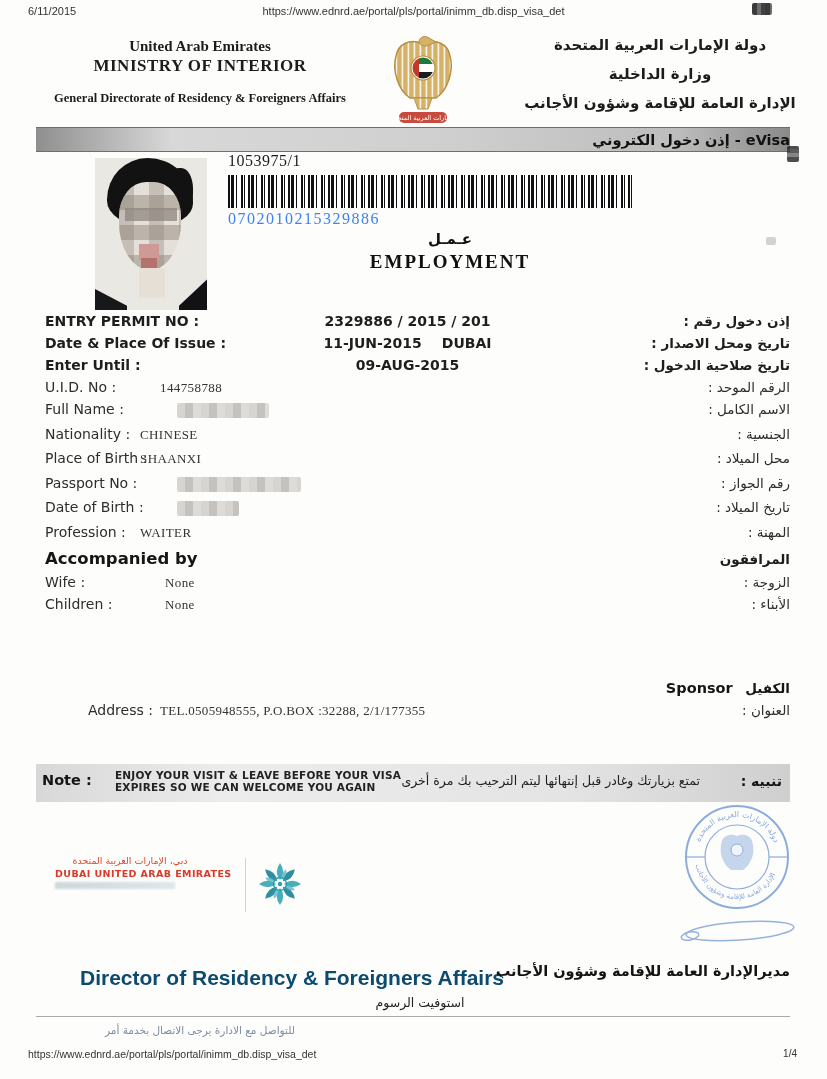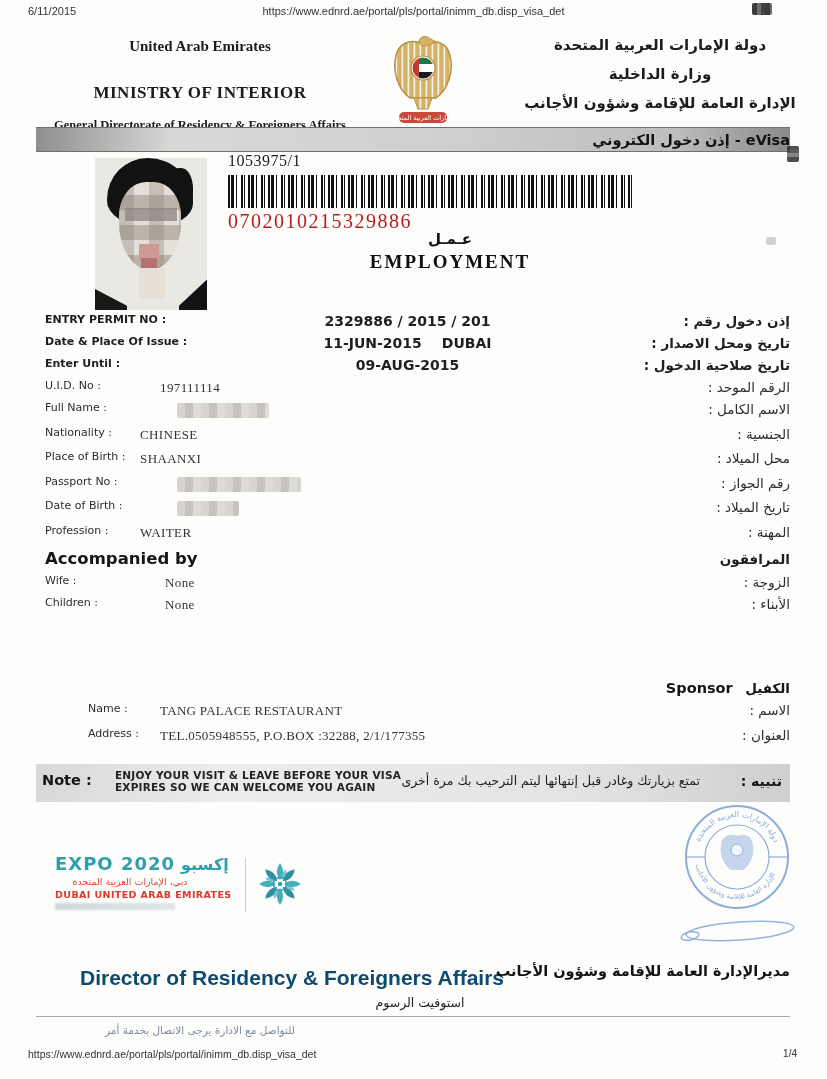--- a/index.html
+++ b/index.html
@@ -9,21 +9,21 @@
   }
   .abs{position:absolute}
   .ar{font-family:"DejaVu Sans",sans-serif;direction:rtl;unicode-bidi:isolate}
 
   
   .print-date{left:28px;top:5px;font-size:11px;color:#333}
   .print-url{left:0;right:0;top:5px;text-align:center;font-size:11px;color:#333}
 
   
   .lh-en{left:50px;top:38px;width:300px;text-align:center;font-family:"Liberation Serif",serif;font-weight:bold;color:#1c1c1c}
-  .lh-en .l1{font-size:15px;margin-bottom:28px}
+  .lh-en .l1{font-size:15px;margin-bottom:1px}
   .lh-en .l2{font-size:17px;margin-bottom:15px;letter-spacing:.5px}
   .lh-en .l3{font-size:12.5px}
   .lh-ar{left:520px;top:36px;width:280px;text-align:center;font-weight:bold;color:#1c1c1c}
   .lh-ar div{font-size:15px;margin-bottom:11px}
   .emblem{left:386px;top:34px}
 
   
   .banner{left:36px;top:127px;width:754px;height:23px;
     background:linear-gradient(90deg,#8f8f8f,#d8d8d8 18%,#cfcfcf 55%,#bdbdbd 85%,#8a8a8a);
     border-top:1px solid #6f6f6f;border-bottom:1px solid #6f6f6f;
@@ -41,32 +41,32 @@
   .photo .brow{position:absolute;left:30px;top:50px;width:52px;height:13px;background:#8e867e;opacity:.75}
   .photo .cheek{position:absolute;left:44px;top:86px;width:20px;height:16px;background:#cf9a96}
   .photo .mouth{position:absolute;left:46px;top:100px;width:16px;height:13px;background:#b5716e}
   .photo .neck{position:absolute;left:44px;top:110px;width:26px;height:30px;background:#e6dfd5}
   .photo .shL{position:absolute;left:0;bottom:0;width:32px;height:28px;background:#17181a;clip-path:polygon(0 25%,100% 85%,100% 100%,0 100%)}
   .photo .shR{position:absolute;right:0;bottom:0;width:28px;height:36px;background:#121214;clip-path:polygon(0 88%,100% 15%,100% 100%,0 100%)}
 
   .permit-no{left:228px;top:152px;font-family:"Liberation Serif",serif;font-size:16px;color:#1d1d1d;letter-spacing:.5px}
   .barcode{left:228px;top:175px;width:404px;height:33px;
     background:repeating-linear-gradient(90deg,#101010 0 2px,#fff 2px 3px,#101010 3px 6px,#fff 6px 8px,#101010 8px 9px,#fff 9px 13px,#101010 13px 15px,#fff 15px 16px,#101010 16px 17px,#fff 17px 20px)}
-  .barcode-num{left:228px;top:210px;font-family:"Liberation Serif",serif;font-size:20px;color:#b91c1c;letter-spacing:1.5px}
+  .barcode-num{left:228px;top:210px;font-family:"Liberation Serif",serif;font-size:16px;color:#3b82f6;letter-spacing:1.5px}
 
   .vtype{left:285px;top:230px;width:330px;text-align:center}
   .vtype .ar-t{font-size:15px;font-weight:bold;color:#111}
   .vtype .en-t{font-family:"Liberation Serif",serif;font-size:19px;font-weight:bold;letter-spacing:2px;color:#111;margin-top:3px}
 
   
   .fields{left:36px;top:313px;width:754px}
   .frow{position:relative;height:24px}
   .frow.h22{height:22px}
   .frow.h25{height:24.6px}
-  .lab{position:absolute;left:9px;top:0;font-family:"DejaVu Sans",sans-serif;font-size:11px;color:#2d2d2d}
+  .lab{position:absolute;left:9px;top:0;font-family:"DejaVu Sans",sans-serif;font-size:14px;color:#2d2d2d}
   .frow.b .lab{font-weight:bold;color:#1e1e1e}
   .bvalc{position:absolute;left:264px;top:0;width:215px;text-align:center;font-family:"DejaVu Sans",sans-serif;font-weight:bold;font-size:14px;color:#1e1e1e;display:flex;justify-content:center;gap:20px}
   .sval{position:absolute;left:104px;top:1px;font-family:"Liberation Serif",serif;font-size:13px;color:#333;letter-spacing:.4px}
   .sval.uid{left:124px}
   .arlab{position:absolute;right:0;top:0;font-size:13.5px;color:#2d2d2d}
   .frow.b .arlab{font-weight:bold;color:#1e1e1e}
   .pix{position:absolute;left:141px;top:2px;height:15px;border-radius:2px;filter:blur(.6px);
     background:repeating-linear-gradient(90deg,#d7d5d2 0 8px,#c6c3bf 8px 16px,#dedcd8 16px 24px),
                repeating-linear-gradient(0deg,rgba(180,176,170,.5) 0 8px,rgba(230,228,224,.5) 8px 16px)}
   .acc-head{position:relative;height:25px}
@@ -211,21 +211,21 @@
     </span>
     <span class="arlab ar">تاريخ ومحل الاصدار :</span>
   </div>
   <div class="frow h22 b">
     <span class="lab">Enter Until :</span>
     <span class="bvalc">09-AUG-2015</span>
     <span class="arlab ar">تاريخ صلاحية الدخول :</span>
   </div>
   <div class="frow h22">
     <span class="lab">U.I.D. No :</span>
-    <span class="sval uid">197111114</span>
+    <span class="sval uid">144758788</span>
     <span class="arlab ar">الرقم الموحد :</span>
   </div>
   <div class="frow h25">
     <span class="lab">Full Name :</span>
     <span class="pix" style="width:92px"></span>
     <span class="arlab ar">الاسم الكامل :</span>
   </div>
   <div class="frow h25">
     <span class="lab">Nationality :</span>
     <span class="sval">CHINESE</span>
@@ -266,44 +266,36 @@
     <span class="sval none">None</span>
     <span class="arlab ar">الأبناء :</span>
   </div>
 </div>
 
 <div class="abs sponsor-head">
   <span class="en">Sponsor</span>
   <span class="arh ar">الكفيل</span>
 </div>
 <div class="abs sponsor-rows">
-  <div class="sprow">
-    <span class="lab">Name :</span>
-    <span class="sval">TANG PALACE RESTAURANT</span>
-    <span class="arlab ar">الاسم :</span>
-  </div>
   <div class="sprow">
     <span class="lab">Address :</span>
     <span class="sval">TEL.0505948555, P.O.BOX :32288, 2/1/177355</span>
     <span class="arlab ar">العنوان :</span>
   </div>
 </div>
 
 <div class="abs noteband">
   <span class="nlab">Note :</span>
   <span class="nl l1">ENJOY YOUR VISIT &amp; LEAVE BEFORE YOUR VISA</span>
   <span class="nl l2">EXPIRES SO WE CAN WELCOME YOU AGAIN</span>
   <span class="nar ar">تمتع بزيارتك وغادر قبل إنتهائها ليتم الترحيب بك مرة أخرى</span>
   <span class="ntag ar">تنبيه :</span>
 </div>
 
 <div class="abs expo">
-  <div class="e1">
-    <span>EXPO 2020</span><span class="arx ar">إكسبو</span>
-  </div>
   <div class="e2 ar">دبي، الإمارات العربية المتحدة</div>
   <div class="e3">DUBAI UNITED ARAB EMIRATES</div>
   <div class="e4"></div>
 </div>
 <div class="abs expo-div"></div>
 <div class="abs rosette">
   <svg width="52" height="52" viewBox="0 0 52 52">
     <g>
       <path d="M26 5 Q32.5 14 26 22 Q19.5 14 26 5 Z" fill="#49aebc"></path>
       <path d="M26 5 Q32.5 14 26 22 Q19.5 14 26 5 Z" fill="#2f8fa0" transform="rotate(45 26 26)"></path>

